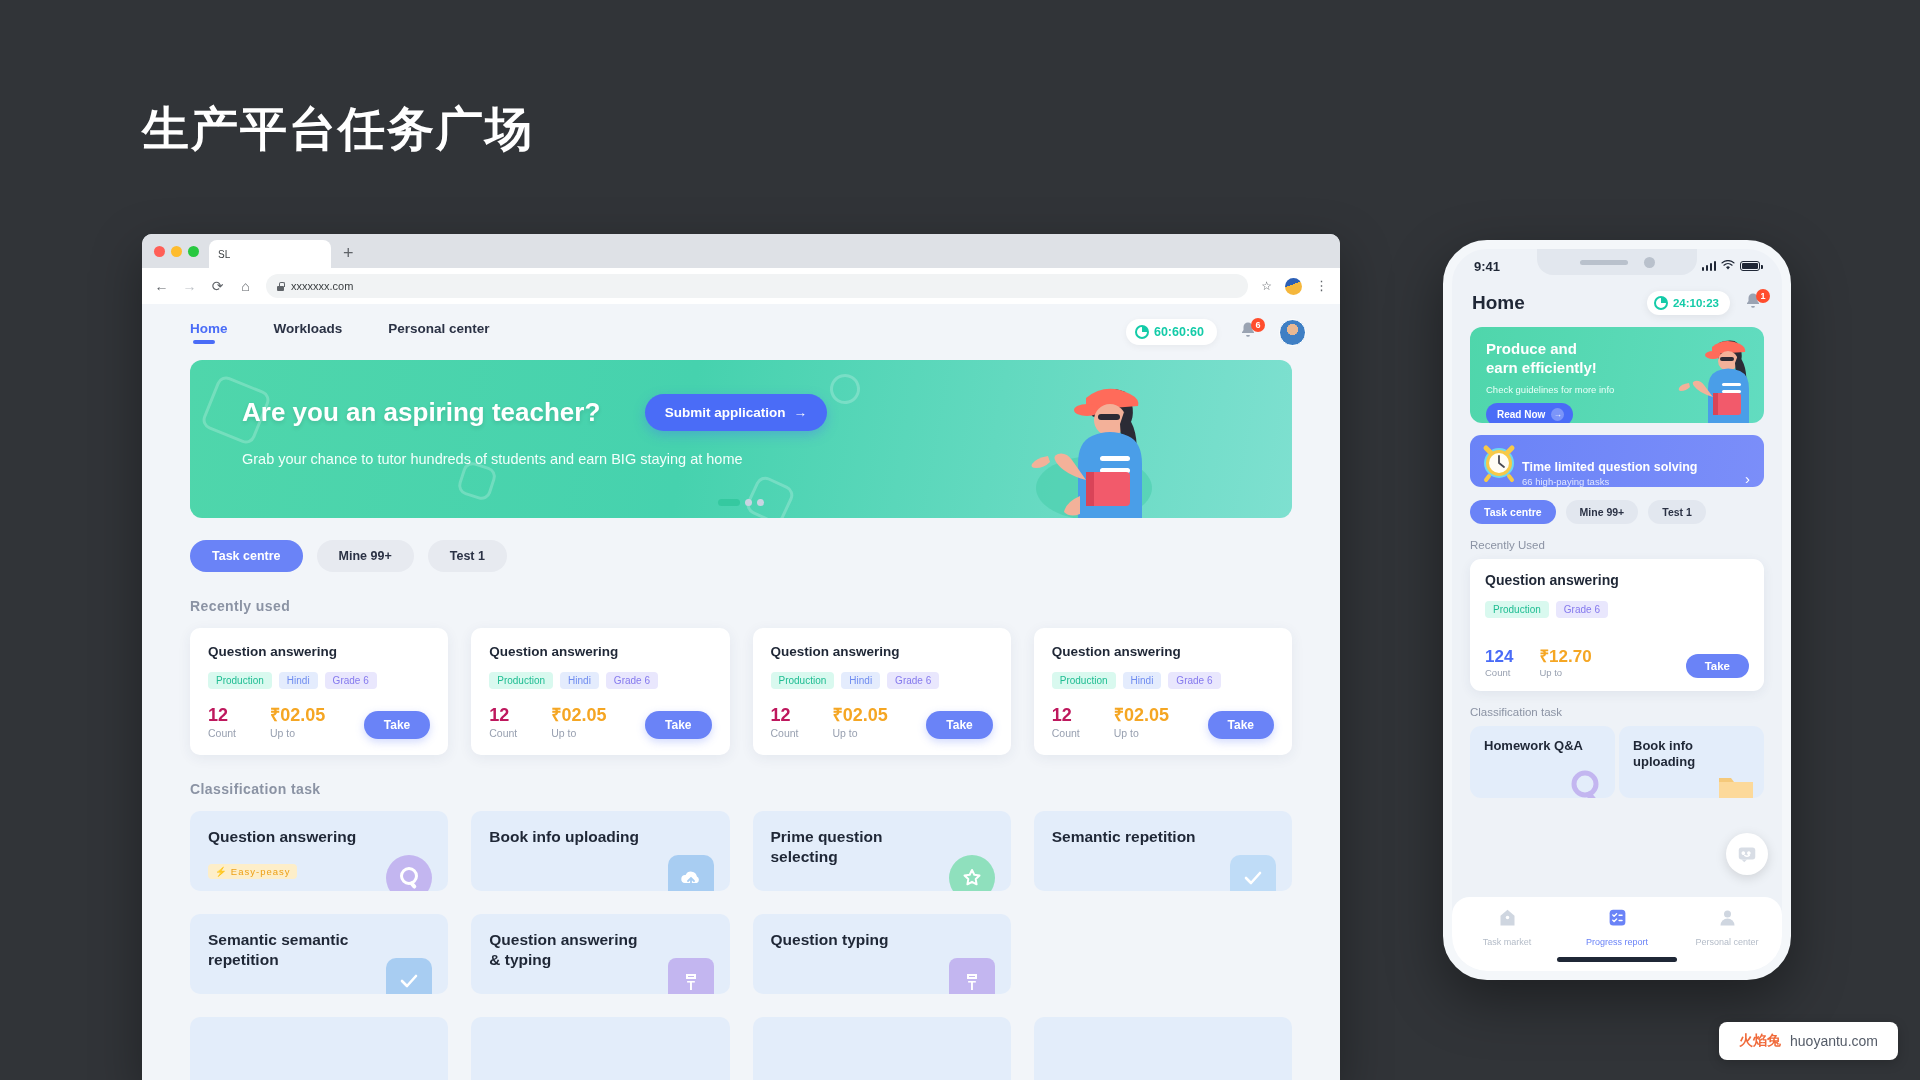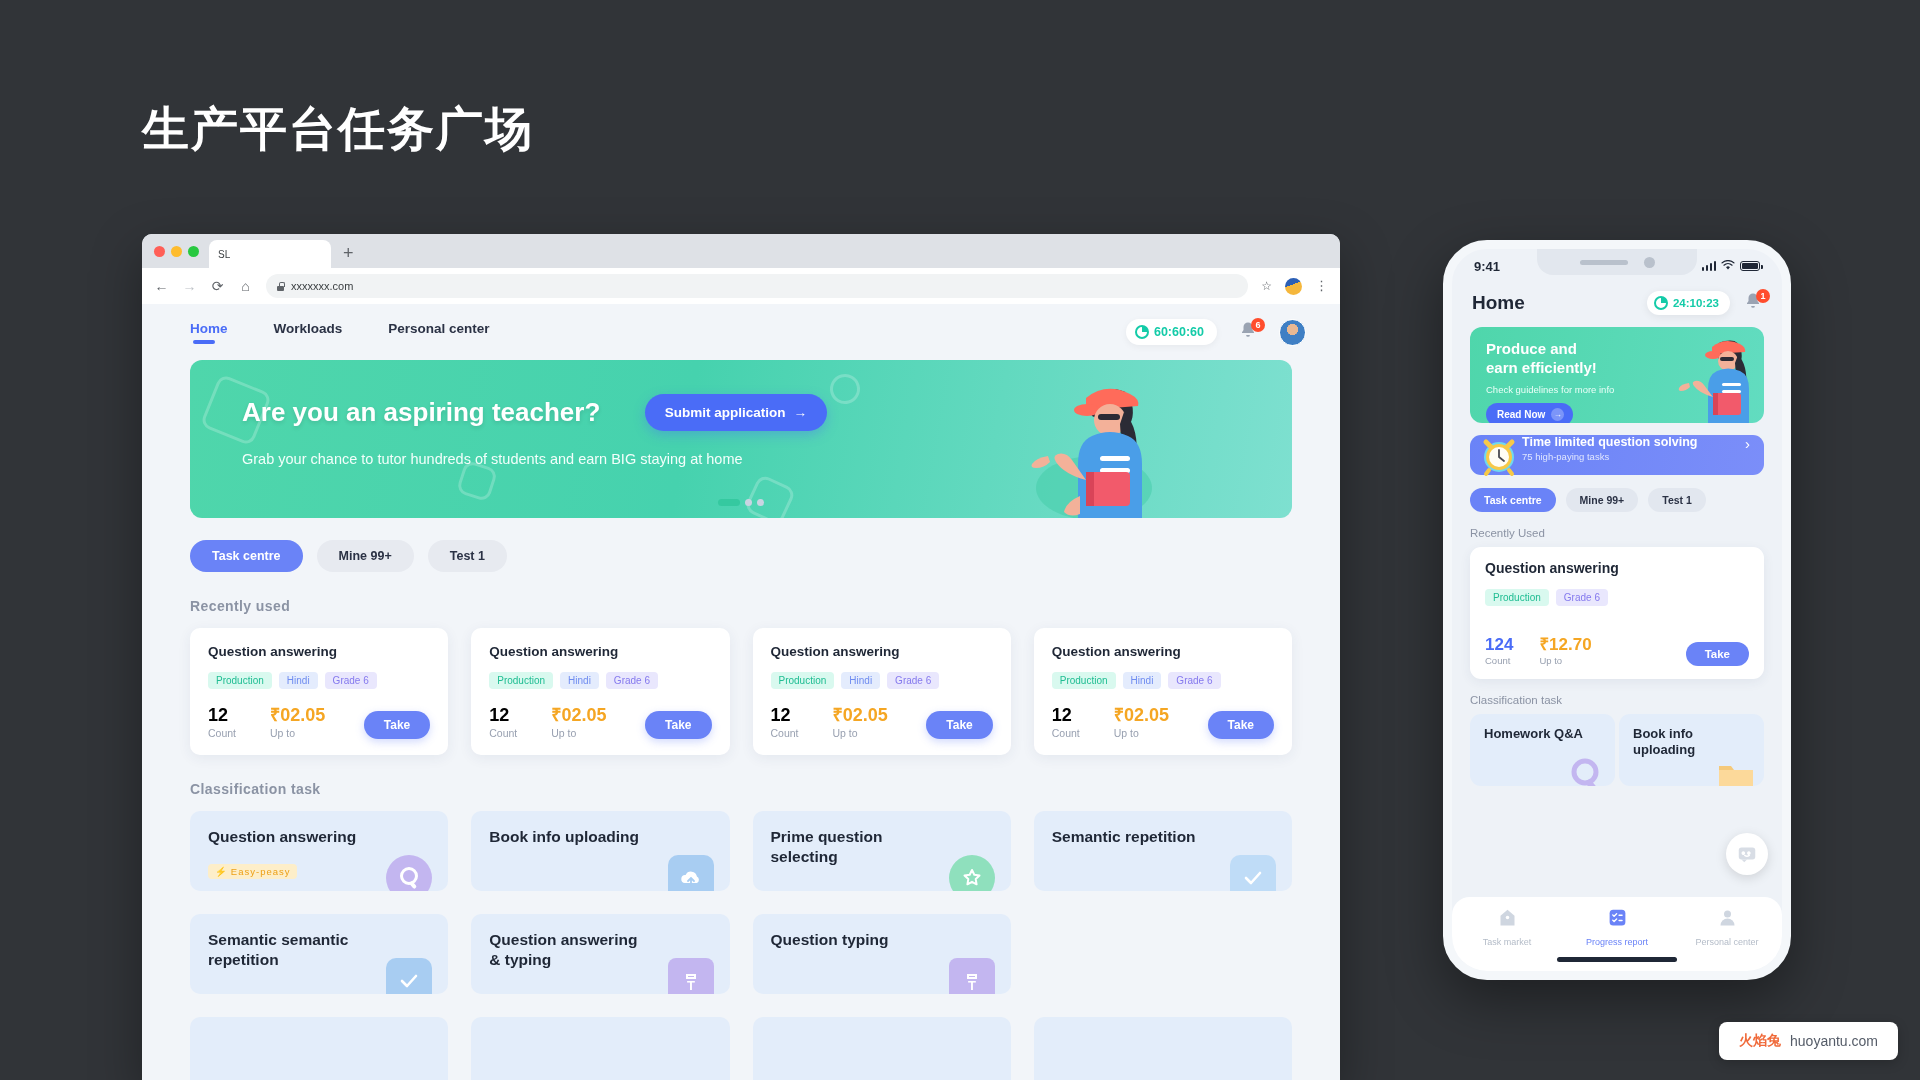--- a/index.html
+++ b/index.html
@@ -167,21 +167,21 @@
     box-shadow: 0 3px 14px rgba(40,60,100,0.07);
     position: relative;
   }
   .rcard h3 { font-size: 13.5px; color: #1f2736; font-weight: bold; }
   .tags { display: flex; gap: 7px; margin-top: 13px; }
   .tag { font-size: 10px; padding: 3px 8px; border-radius: 4px; }
   .tag.prod { background: #d9f9ef; color: #1fbd92; }
   .tag.lang { background: #e4ecfd; color: #6f8cf0; }
   .tag.grade { background: #e9e7fd; color: #8579ee; }
   .rstats { display: flex; align-items: flex-end; margin-top: 13px; gap: 34px; }
-  .stat .v { font-size: 18px; font-weight: bold; color: #000000; }
+  .stat .v { font-size: 18px; font-weight: bold; color: #be185d; }
   .stat .v.money { color: #f5a623; }
   .stat .l { font-size: 10.5px; color: #98a0b0; margin-top: 1px; }
   .take-btn {
     margin-left: auto;
     background: #6a83f7; color: #fff;
     font-size: 12px; font-weight: bold;
     padding: 7px 20px; border-radius: 14px;
     box-shadow: 0 3px 8px rgba(106,131,247,0.3);
   }
 
@@ -263,23 +263,23 @@
   .ph-hero p { font-size: 9.5px; color: #eafff8; margin-top: 6px; }
   .ph-read {
     display: inline-flex; align-items: center; gap: 6px;
     background: #4a6cf7; color: #fff; font-size: 10px; font-weight: bold;
     padding: 5px 9px 5px 11px; border-radius: 12px; margin-top: 8px;
   }
   .ph-read .arr { width: 13px; height: 13px; border-radius: 50%; background: rgba(255,255,255,0.28); display:flex; align-items:center; justify-content:center; font-size:8px;}
   .ph-illus { position: absolute; right: 6px; bottom: 0; width: 100px; height: 92px; }
 
   .ph-promo {
-    margin-top: 12px; height: 40px; border-radius: 11px;
+    margin-top: 12px; height: 52px; border-radius: 11px;
     background: linear-gradient(100deg,#6a83f7,#7b8ef9);
-    display: flex; align-items: flex-start; padding: 0 14px 0 52px;
+    display: flex; align-items: flex-end; padding: 0 14px 0 52px;
     position: relative;
   }
   .alarm { position: absolute; left: 6px; top: 50%; transform: translateY(-50%); width: 46px; height: 46px; }
   .ph-promo .pt { font-size: 12.5px; font-weight: bold; color: #fff; }
   .ph-promo .ps { font-size: 9.5px; color: #e0e6ff; margin-top: 2px; }
   .ph-promo .chev { margin-left: auto; color: #fff; font-size: 15px; }
 
   .ph-chips { display: flex; gap: 10px; margin-top: 13px; }
   .ph-chip { background: #e2e7ef; color: #2b3245; font-size: 10.5px; font-weight: bold; padding: 6px 14px; border-radius: 13px; }
   .ph-chip.on { background: #6a83f7; color: #fff; }
@@ -682,21 +682,21 @@
           <circle cx="23" cy="25" r="15" fill="#6fd8ef"></circle>
           <circle cx="23" cy="25" r="13" fill="#f7c948"></circle>
           <circle cx="23" cy="25" r="10" fill="#fffdf5"></circle>
           <path d="M23 25V18M23 25l5 4" stroke="#4a4a52" stroke-width="1.8" stroke-linecap="round"></path>
           <path d="M10 10l5 5M36 10l-5 5" stroke="#f7c948" stroke-width="5" stroke-linecap="round"></path>
           <path d="M13 38l-3 4M33 38l3 4" stroke="#f7c948" stroke-width="4" stroke-linecap="round"></path>
         </svg>
       </span>
       <span>
         <div class="pt">Time limited question solving</div>
-        <div class="ps">75 high-paying tasks</div>
+        <div class="ps">66 high-paying tasks</div>
       </span>
       <span class="chev">›</span>
     </div>
 
     <div class="ph-chips">
       <span class="ph-chip on">Task centre</span>
       <span class="ph-chip">Mine 99+</span>
       <span class="ph-chip">Test 1</span>
     </div>
 

